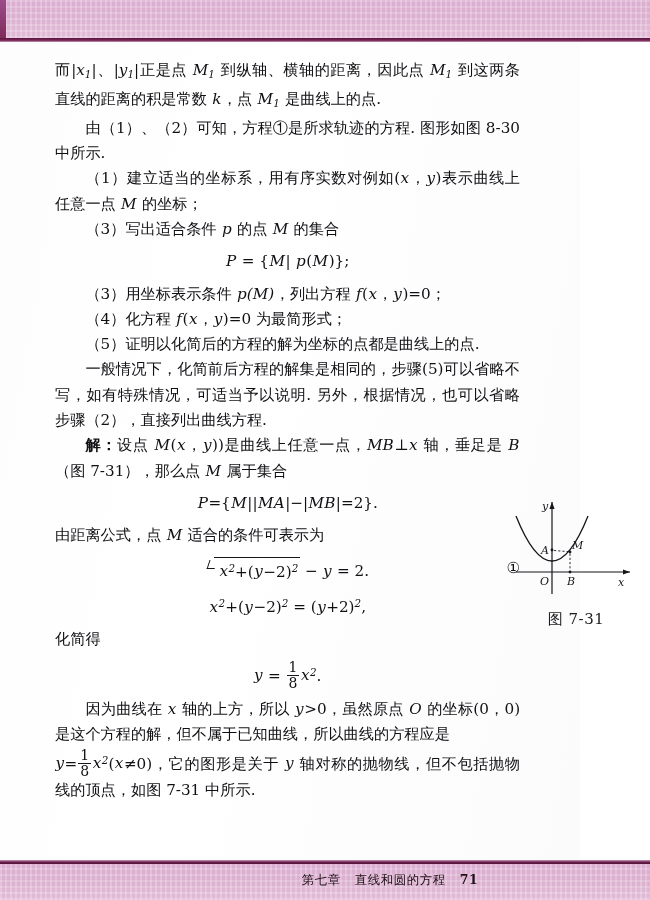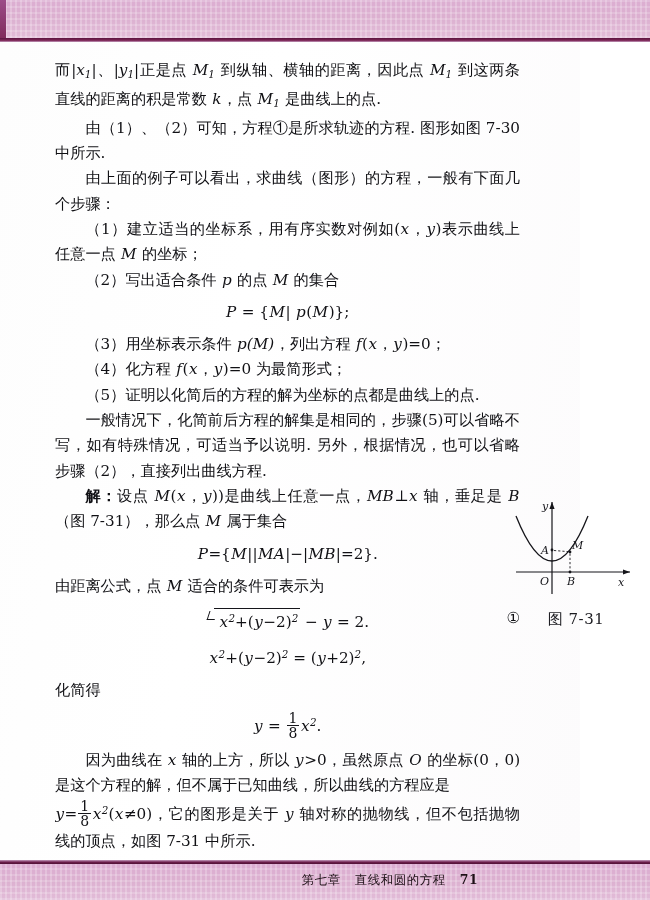--- a/index.html
+++ b/index.html
@@ -85,27 +85,26 @@
 <div class="band band-top"></div>
 <div class="band-top-edge"></div>
 <div class="band-top-rule"></div>
 
 <div class="page">
 
   <div class="col">
 
     <p class="p"><span>而</span><span class="mi">|x<span class="sub">1</span>|</span>、<span class="mi">|y<span class="sub">1</span>|</span><span>正是点</span> <span class="mi">M<span class="sub">1</span></span> <span>到纵轴、横轴的距离，因此点</span> <span class="mi">M<span class="sub">1</span></span> <span>到这两条</span><span>直线的距离的积是常数</span> <span class="mi">k</span><span>，点</span> <span class="mi">M<span class="sub">1</span></span> <span>是曲线上的点.</span></p>
 
-    <p class="p ind">由（1）、（2）可知，方程①是所求轨迹的方程. 图形如图 7-30 中所示.</p>
+    <p class="p ind">由（1）、（2）可知，方程①是所求轨迹的方程. 图形如图 8-30 中所示.</p>
 
-    <p class="p ind">由上面的例子可以看出，求曲线（图形）的方程，一般有下面几个步骤：</p>
 
     <p class="p ind"><span>（1）建立适当的坐标系，用有序实数对例如(</span><span class="mi">x</span><span>，</span><span class="mi">y</span><span>)表示曲线上任意一点</span> <span class="mi">M</span> <span>的坐标；</span></p>
 
-    <p class="p ind"><span>（2）写出适合条件</span> <span class="mi">p</span> <span>的点</span> <span class="mi">M</span> <span>的集合</span></p>
+    <p class="p ind"><span>（3）写出适合条件</span> <span class="mi">p</span> <span>的点</span> <span class="mi">M</span> <span>的集合</span></p>
 
     <p class="p ctr"><span class="mi">P</span> <span class="mn">=</span> <span class="mn">{</span><span class="mi">M</span><span class="mn">|</span> <span class="mi">p</span><span class="mn">(</span><span class="mi">M</span><span class="mn">)}</span><span class="mn">;</span></p>
 
     <p class="p ind"><span>（3）用坐标表示条件</span> <span class="mi">p(M)</span><span>，列出方程</span> <span class="mi">f</span><span class="mn">(</span><span class="mi">x</span><span class="mn">，</span><span class="mi">y</span><span class="mn">)=0</span><span>；</span></p>
 
     <p class="p ind"><span>（4）化方程</span> <span class="mi">f</span><span class="mn">(</span><span class="mi">x</span><span class="mn">，</span><span class="mi">y</span><span class="mn">)=0</span> <span>为最简形式；</span></p>
 
     <p class="p ind">（5）证明以化简后的方程的解为坐标的点都是曲线上的点.</p>
 
     <p class="p ind">一般情况下，化简前后方程的解集是相同的，步骤(5)可以省略不写，如有特殊情况，可适当予以说明. 另外，根据情况，也可以省略步骤（2），直接列出曲线方程.</p>

